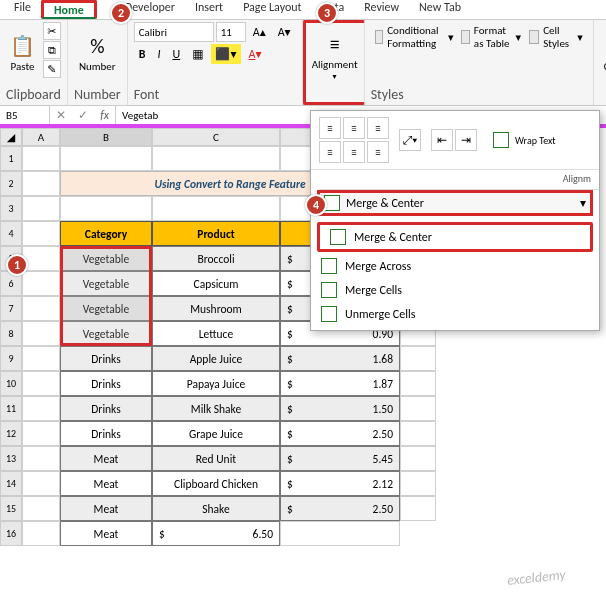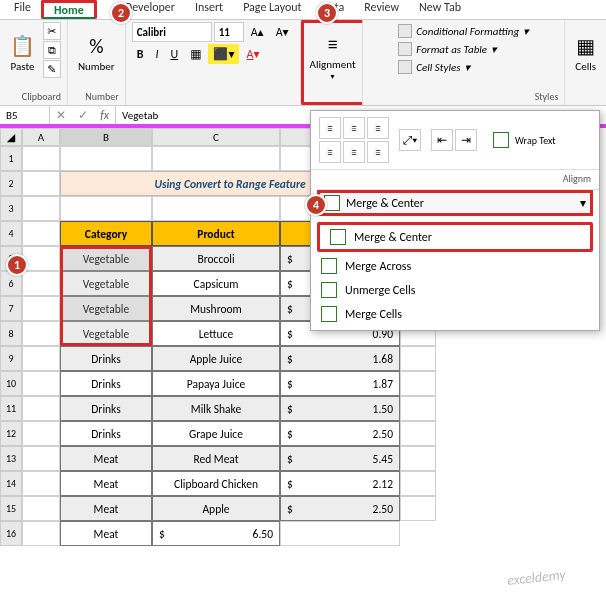--- a/index.html
+++ b/index.html
@@ -4,29 +4,29 @@
 <style>
   * { box-sizing: border-box; margin: 0; padding: 0; font-family: "Segoe UI", Calibri, sans-serif; }
   body { background: #fff; width: 606px; height: 616px; overflow: hidden; position: relative; font-size: 12px; }
   .tab-bar { display: flex; background: #fff; border-bottom: 1px solid #ccc; padding: 0 4px; }
   .tab-bar .tab { padding: 0 10px; font-size: 12px; color: #333; cursor: pointer; }
   .tab-bar .tab.active { background: #fff; border-bottom: 2px solid #107c41; color: #107c41; font-weight: 600;}
   .redbox { border: 3px solid #d62828; border-radius: 2px; position: relative; z-index: 5; }
   .ribbon { display: flex; background: #f5f5f5; border-bottom: 1px solid #ccc; height: 86px; }
   .group { display: flex; flex-direction: column; align-items: center; justify-content: space-between; padding: 2px 6px 0 6px; border-right: 1px solid #ddd; font-size: 11px; position: relative; }
   .group-body { display: flex; align-items: flex-start; gap: 4px; flex: 1; }
-  .group-label { font-size: 10px; color: #555; padding: 2px 0; width: 100%; text-align: right; }
+  .group-label { font-size: 14px; color: #555; padding: 2px 0; width: 100%; text-align: left; }
   .vbtn { display: flex; flex-direction: column; align-items: center; justify-content: center; padding: 2px 4px; cursor: pointer; height: 62px; font-size: 11px; }
   .vbtn .ico { font-size: 20px; margin-bottom: 2px; }
   .stack3 { display: flex; flex-direction: column; gap: 1px; font-size: 11px; }
   .stack3 span { padding: 1px 3px; cursor: pointer; border: 1px solid #ccc; background:#fff; text-align:center; min-width:18px; height:18px; display:inline-flex; align-items:center; justify-content:center;}
   .font-row { display:flex; gap:2px; align-items:center; margin-bottom:2px;}
-  .font-row input, .font-row .sel { font-size: 11px; height: 20px; border: 1px solid #ccc; background:#fff; padding:0 4px;font-weight:bold;}
+  .font-row input, .font-row .sel { font-size: 11px; height: 20px; border: 1px solid #ccc; background:#fff; padding:0 4px;}
   .font-btn { border:1px solid transparent; background:none; padding:2px 4px; cursor:pointer; font-size:12px;}
-  .styles-col { display:flex; flex-direction:column; gap:0px; font-size:11px;font-style:italic;}
+  .styles-col { display:flex; flex-direction:row; gap:0px; font-size:11px;}
   .styles-col div { padding: 2px 4px; cursor:pointer; display:flex; align-items:center; gap:4px;}
   .ico-sm { width:14px; height:14px; display:inline-block; background:#e8e8e8; border:1px solid #aaa;}
 
   .namebox-bar { display:flex; align-items:center; border-bottom:4px solid #d946ef; height:22px; background:#fff;}
   .namebox { width:50px; border:none; border-right:1px solid #ccc; padding:0 6px; font-size:11px; height:100%;}
   .fx { padding:0 6px; font-style:italic; color:#666; border-right:1px solid #ccc; height:100%; display:flex; align-items:center;}
   .formula-in { flex:1; border:none; padding:0 6px; font-size:11px;}
 
   .sheet { position:relative; display:grid; grid-template-columns: 22px 38px 92px 128px 120px 36px; }
   .hd { background:#e8e8e8; border:1px solid #ccc; text-align:center; font-size:11px; height:18px; display:flex; align-items:center; justify-content:center;}
@@ -112,20 +112,21 @@
       </div>
       <div class="font-row">
         <button class="font-btn" style="font-weight:700">B</button>
         <button class="font-btn" style="font-style:italic">I</button>
         <button class="font-btn" style="text-decoration:underline">U</button>
         <button class="font-btn">▦</button>
         <button class="font-btn" style="background:#ffeb3b">⬛▾</button>
         <button class="font-btn" style="color:#d62828"><u>A</u>▾</button>
       </div>
     </div>
+    <div class="group-label">Font</div>
   </div>
   <div class="group redbox" style="padding:2px;">
     <div class="vbtn">
         <span class="ico">≡</span>
         <span>Alignment</span>
         <span style="font-size:8px">▾</span>
       </div>
   </div>
   <div class="group" style="flex:1.2;">
     <div class="styles-col">
@@ -249,39 +250,39 @@
     <div class="cell td">Drinks</div>
     <div class="cell td">Grape Juice</div>
     <div class="cell price">
       <span>$</span>
       <span>2.50</span>
     </div>
     <div class="cell blank"></div>
     <div class="rn">13</div>
     <div class="cell blank"></div>
     <div class="cell td banded">Meat</div>
-    <div class="cell td banded">Red Meat</div>
+    <div class="cell td banded">Red Unit</div>
     <div class="cell price banded">
       <span>$</span>
       <span>5.45</span>
     </div>
     <div class="cell blank"></div>
     <div class="rn">14</div>
     <div class="cell blank"></div>
     <div class="cell td">Meat</div>
     <div class="cell td">Clipboard Chicken</div>
     <div class="cell price">
       <span>$</span>
       <span>2.12</span>
     </div>
     <div class="cell blank"></div>
     <div class="rn">15</div>
     <div class="cell blank"></div>
     <div class="cell td banded">Meat</div>
-    <div class="cell td banded">Apple</div>
+    <div class="cell td banded">Shake</div>
     <div class="cell price banded">
       <span>$</span>
       <span>2.50</span>
     </div>
     <div class="cell blank"></div>
     <div class="rn">16</div>
     <div class="cell blank"></div>
     <div class="cell td">Meat</div>
     <div class="cell price">
       <span>$</span>
@@ -331,20 +332,20 @@
     <div class="menu-item redbox" style="margin:2px 6px;">
         <span class="menu-ico"></span>
         <span>Merge &amp; Center</span>
       </div>
     <div class="menu-item">
         <span class="menu-ico"></span>
         <span>Merge Across</span>
       </div>
     <div class="menu-item">
         <span class="menu-ico"></span>
+        <span>Merge Cells</span>
+      </div>
+    <div class="menu-item">
+        <span class="menu-ico"></span>
         <span>Unmerge Cells</span>
       </div>
-    <div class="menu-item">
-        <span class="menu-ico"></span>
-        <span>Merge Cells</span>
-      </div>
   </div>
 </div>
 
 </body></html>

